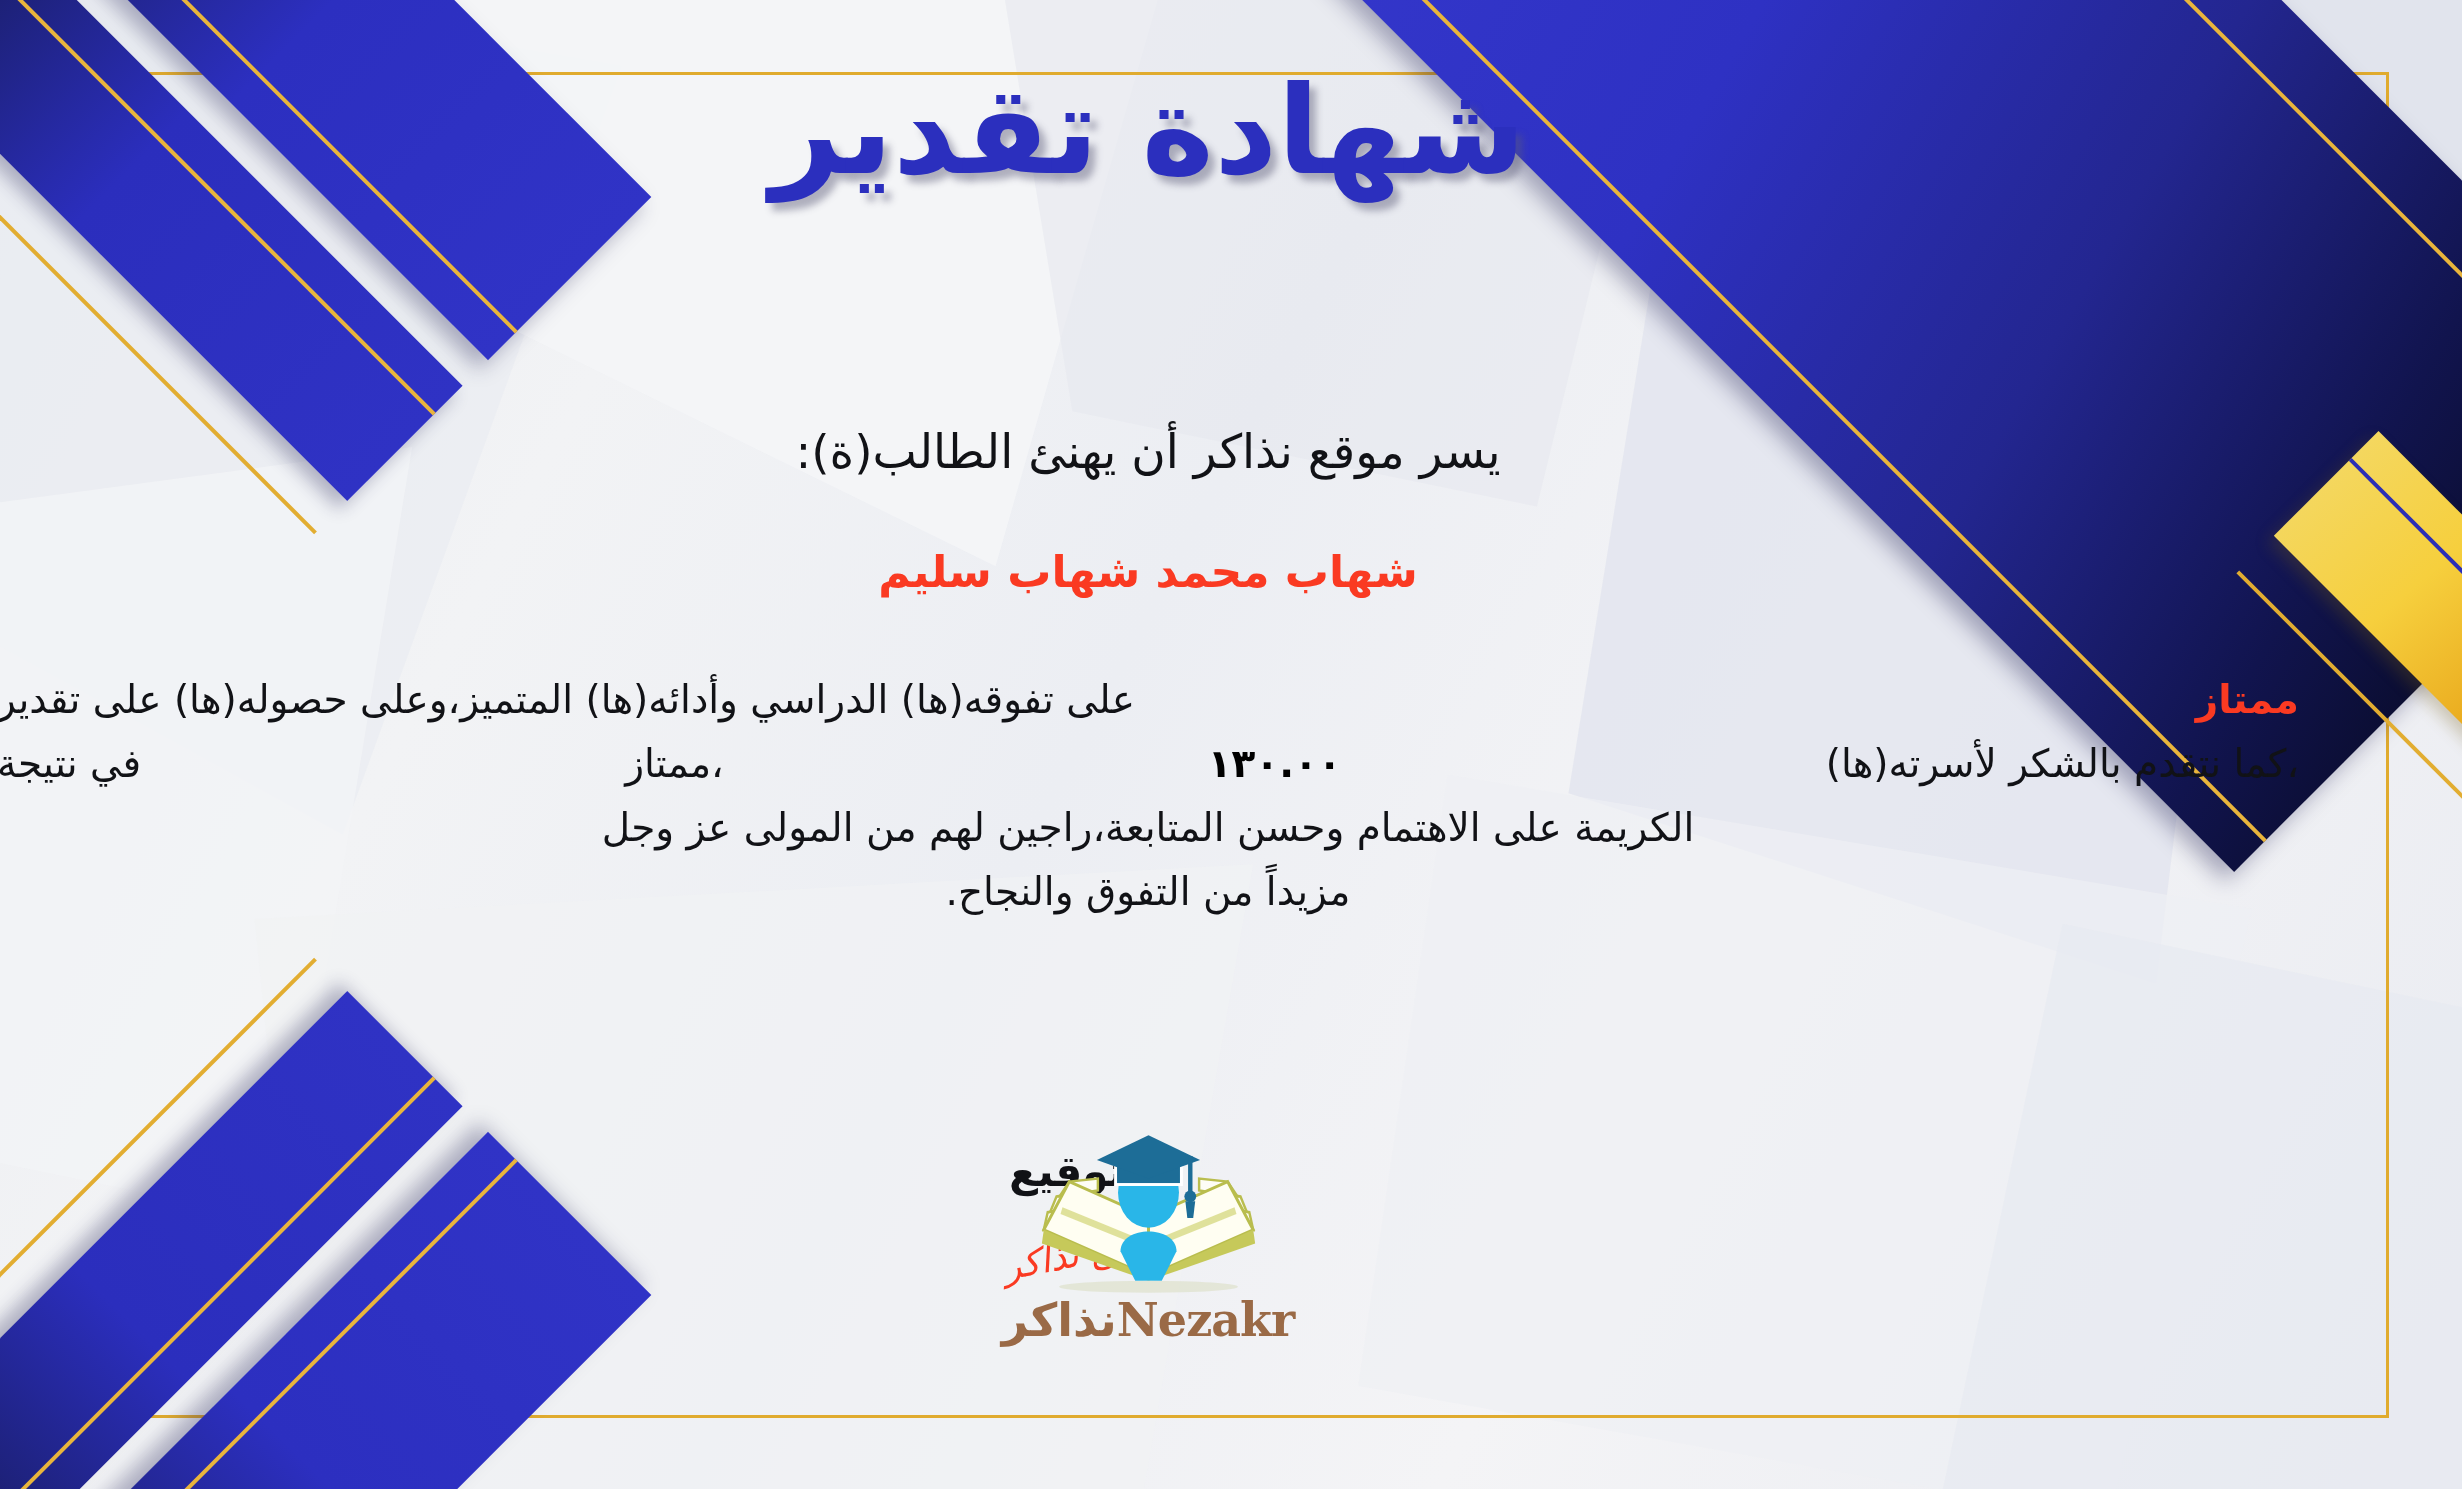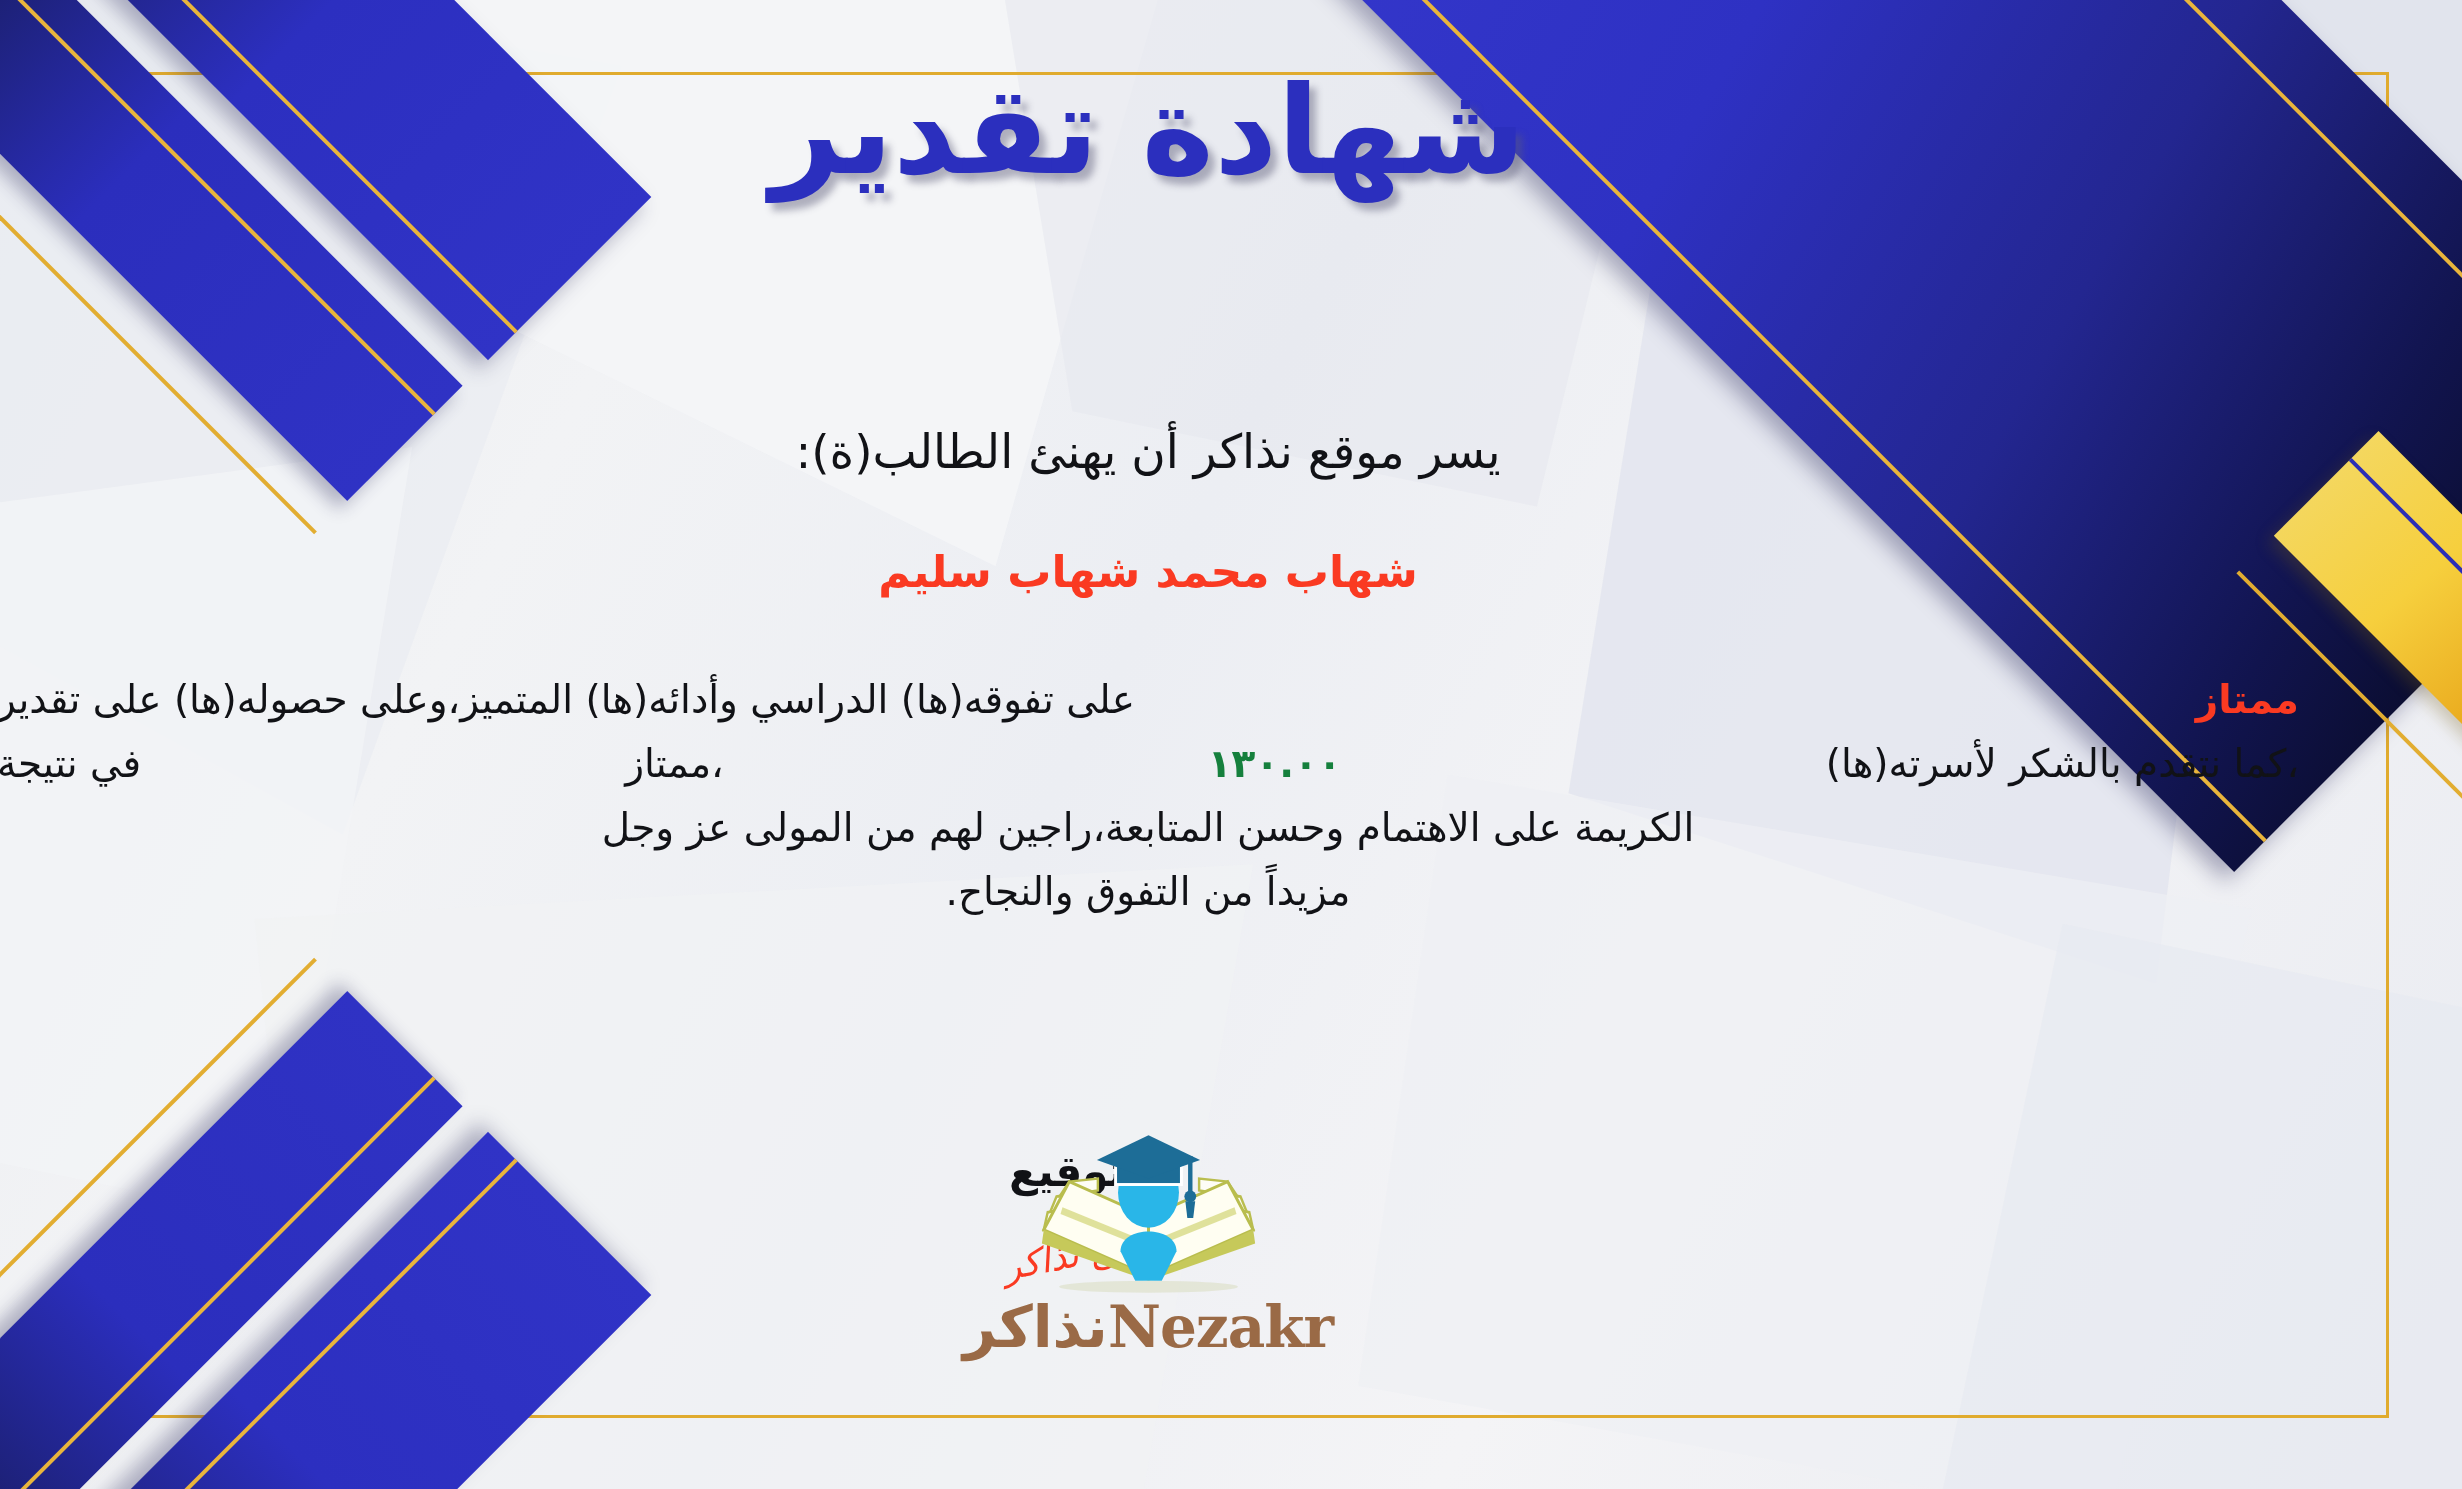--- a/index.html
+++ b/index.html
@@ -138,37 +138,37 @@
     line-height:1.52;
     color:#111216;
     text-align:justify;
     text-align-last:center;
   }
   .body p{margin:0 0 4.9px 0;}
   .body .ln1{display:flex;justify-content:space-between;align-items:baseline;}
   .body .ln2{display:flex;justify-content:space-between;align-items:baseline;}
   .body .ln3,.body .ln4{text-align:center;}
   .hl{color:#fa3a22;font-weight:bold;}
-  .num{color:#15803d;font-weight:bold;direction:ltr;unicode-bidi:embed;}
+  .num{color:#000000;font-weight:bold;direction:ltr;unicode-bidi:embed;}
 
   .sign-block{position:absolute;right:1207px;top:1147px;width:345px;text-align:center;}
   .sign-label{font-size:42px;color:#111216;font-weight:600;}
   .sign-mark{
     margin-top:36px;
     font-size:36px;
     color:#fa3a22;
     font-family:"DejaVu Serif","Liberation Serif",serif;
     font-style:italic;
     transform:rotate(-11deg);
     display:inline-block;
   }
 
   .logo{position:absolute;left:50%;transform:translateX(-50%);top:1133px;width:424px;text-align:center;}
   .logo svg{display:block;margin:0 auto;}
-  .logo-word{margin-top:-3px;font-size:58px;font-weight:bold;color:#9a6a46;letter-spacing:-1px;}
+  .logo-word{margin-top:-3px;font-size:46px;font-weight:bold;color:#9a6a46;letter-spacing:-1px;}
   .logo-word .lat{font-family:"DejaVu Serif","Liberation Serif",serif;}
 </style>
 </head>
 <body>
 
 <div class="certificate">
 
   <div class="bg-layer">
     <div class="facet f1"></div>
     <div class="facet f2"></div>

